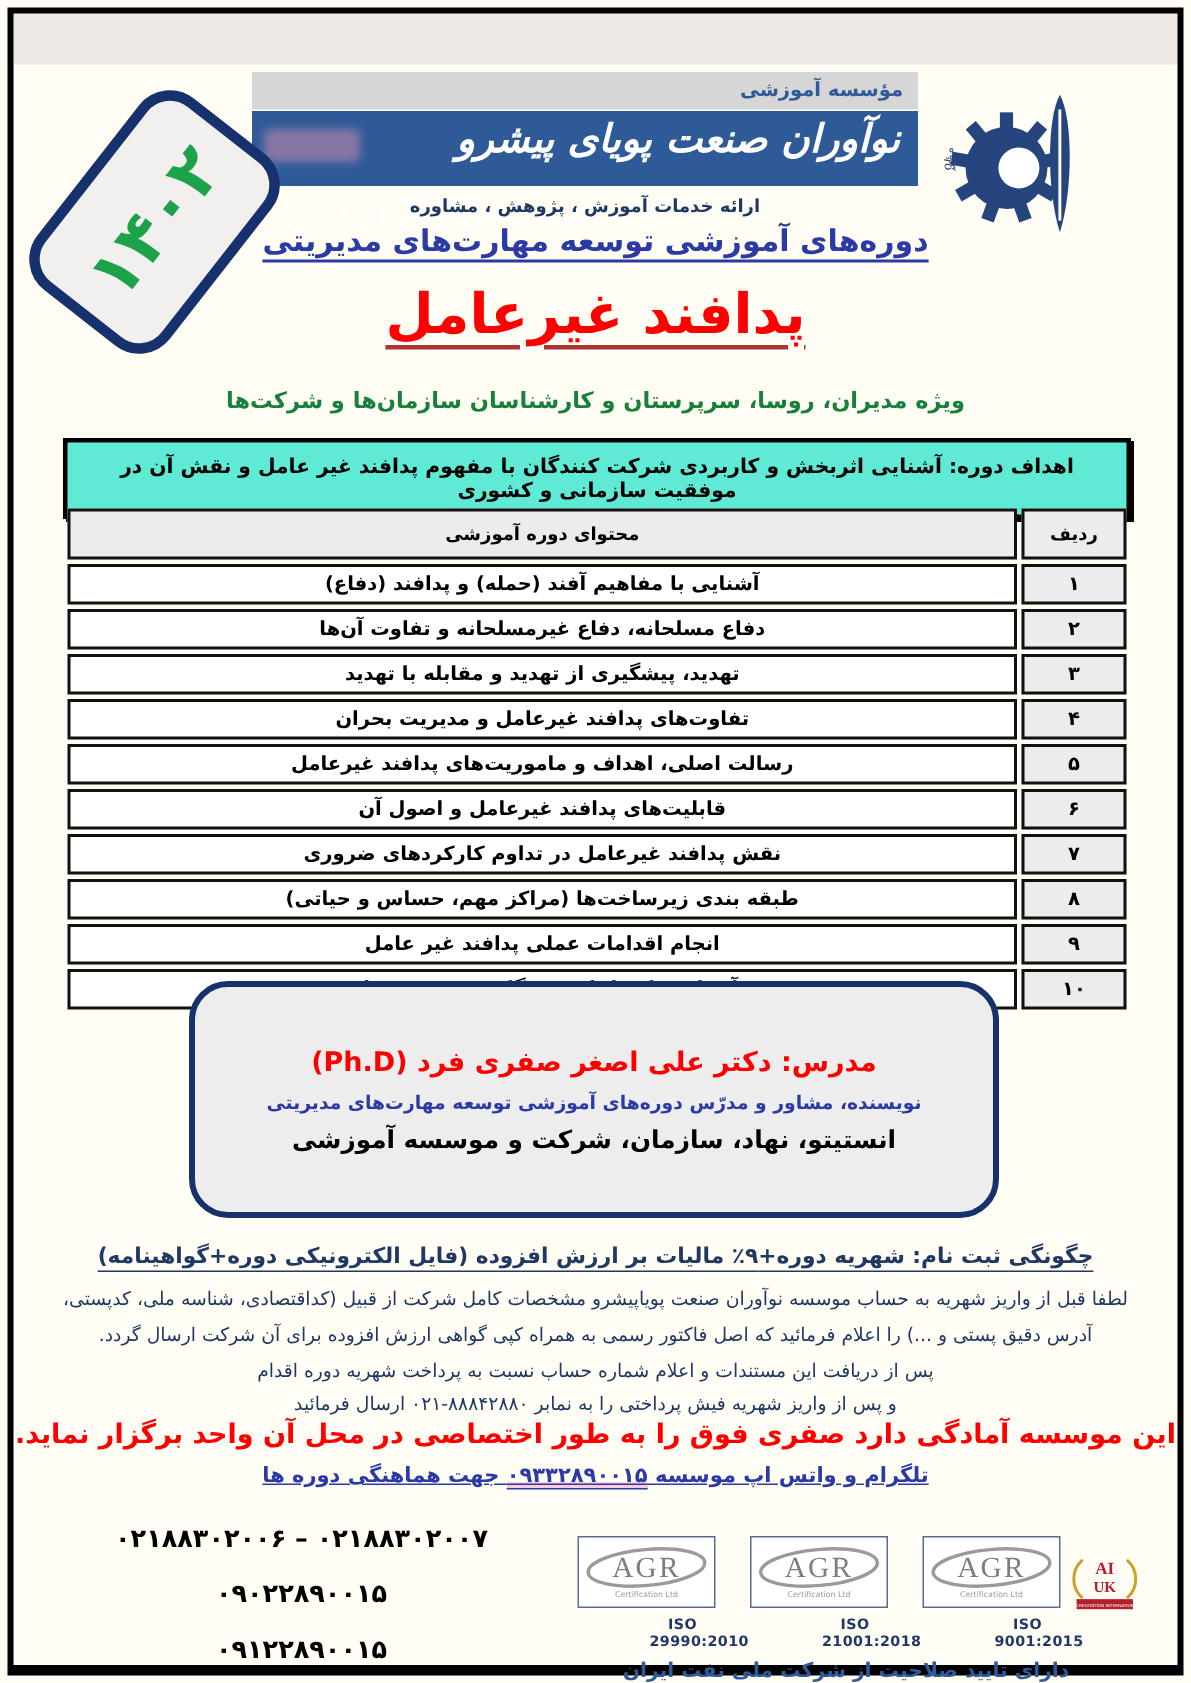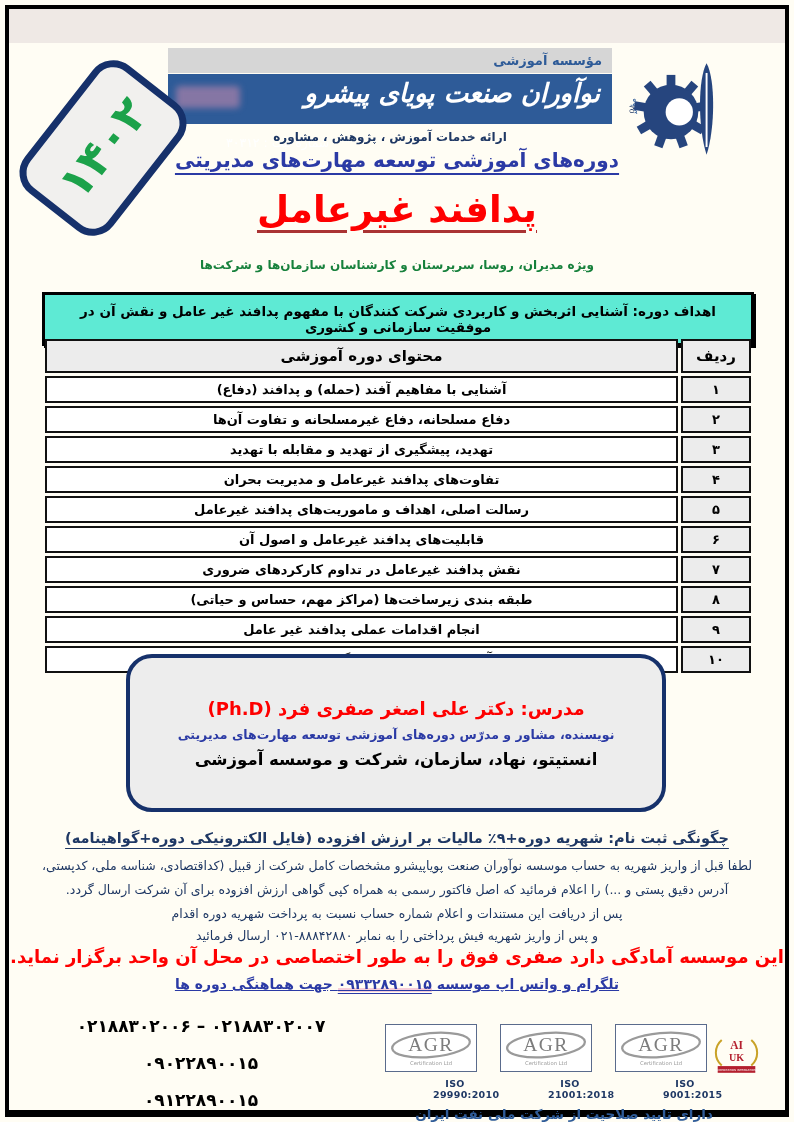--- a/index.html
+++ b/index.html
@@ -29,29 +29,29 @@
     display:flex;align-items:center;justify-content:center;}
   .year-badge span{color:var(--badge_green);font-size:46px;font-weight:bold;}
 
   .series-title{position:absolute;left:0;top:148px;width:770px;text-align:center;
     color:var(--title_blue);font-size:20px;font-weight:bold;
     text-decoration:underline;text-underline-offset:6px;padding-left:12px;}
   .course-title{position:absolute;left:0;top:188px;width:794px;text-align:center;
     color:var(--red);font-size:37px;font-weight:bold;
     text-decoration:underline;text-decoration-color:#a33;text-underline-offset:8px;}
   .audience{position:absolute;left:0;top:258px;width:794px;text-align:center;
-    color:var(--green);font-size:12px;font-weight:bold;}
+    color:var(--green);font-size:15px;font-weight:bold;}
 
   .objectives{position:absolute;left:42px;top:292px;width:712px;box-sizing:border-box;
     border:3px solid #000;box-shadow:2px 2px 0 #000;background:#5eead4;
     padding:8px 6px;text-align:center;font-size:13.5px;font-weight:bold;color:#000;}
 
   .course-table{position:absolute;left:42px;top:336px;width:712px;border-collapse:separate;border-spacing:3px;}
   .course-table th,.course-table td{border:2px solid #111;font-weight:bold;text-align:center;vertical-align:middle;}
-  .course-table th{background:var(--gray_bg);font-size:15px;height:28px;color:#000;text-align:center;}
+  .course-table th{background:var(--gray_bg);font-size:12px;height:28px;color:#000;text-align:center;}
   .course-table td{font-size:13px;height:21px;color:#000;}
   .course-table td.no{background:var(--gray_bg);width:64px;}
   .course-table td.content{background:#fff;}
 
   .instructor{position:absolute;left:126px;top:654px;width:540px;height:158px;box-sizing:border-box;
     background:#ededed;border:4px solid var(--navy_border);border-radius:26px;
     display:flex;flex-direction:column;align-items:center;justify-content:center;gap:8px;}
   .instructor .name{color:var(--red);font-size:18px;font-weight:bold;}
   .instructor .role{color:var(--title_blue);font-size:12.5px;font-weight:bold;}
   .instructor .exp{color:#000;font-size:16.5px;font-weight:bold;}

